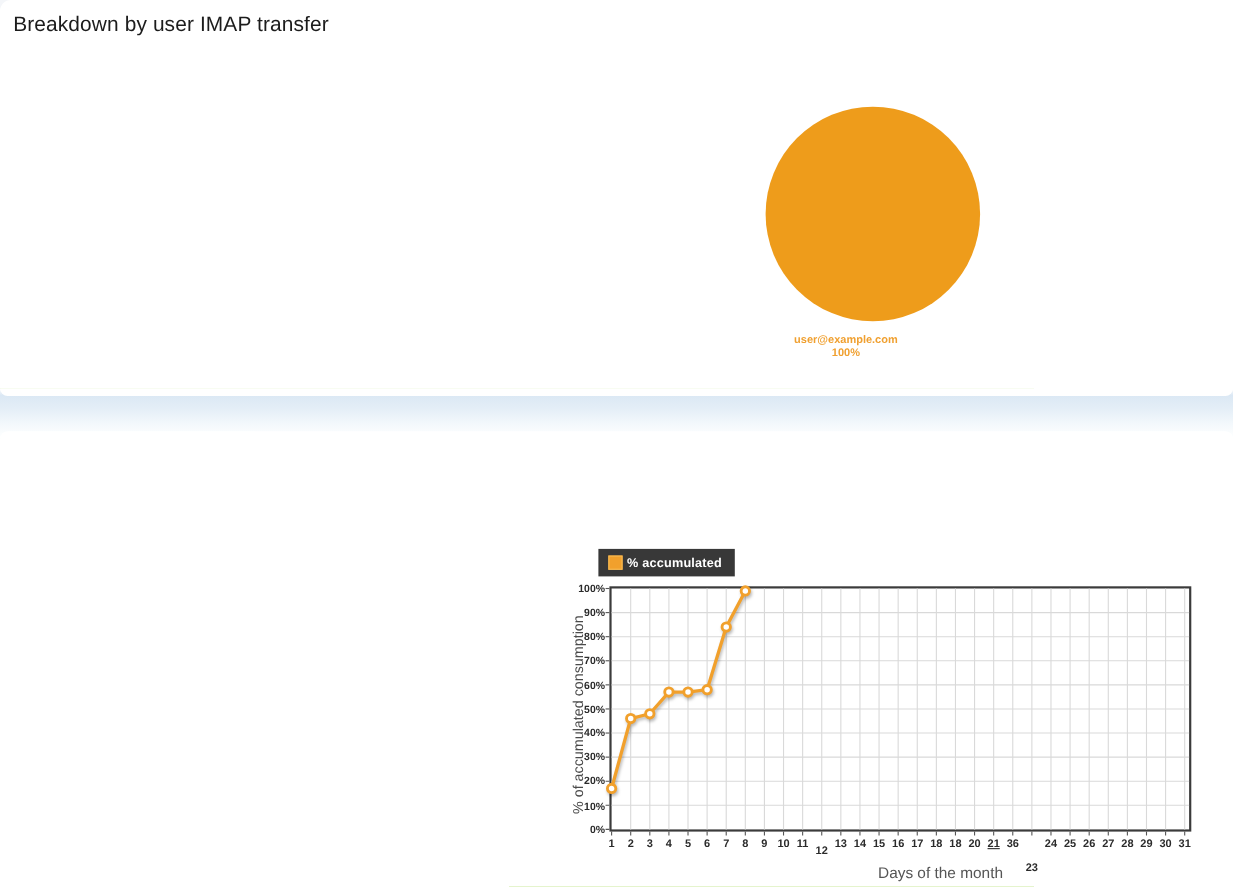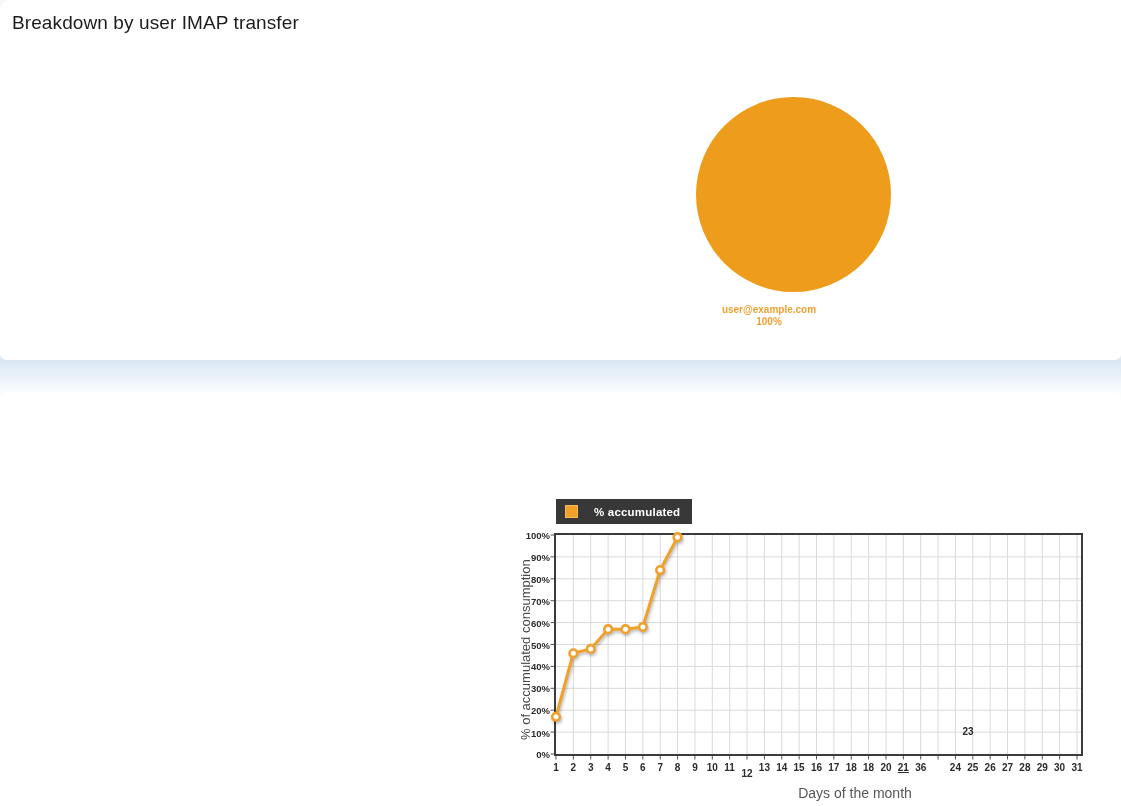--- a/index.html
+++ b/index.html
@@ -24,22 +24,22 @@
   .section-title { position: absolute; left: 12px; font-size: 19px; color: #1c1c1c; letter-spacing: 0.1px; }
   .section-title.t1 { top: 12px; }
   .section-title.t2 { top: 424px; }
 
   
   .pie-circle { position: absolute; left: 696px; top: 97px; width: 195px; height: 195px; border-radius: 50%; }
   .pie-label-block { position: absolute; left: 689px; top: 304px; width: 160px; text-align: center;
     font-size: 10px; font-weight: 700; line-height: 11.5px; }
 
   
-  .legend-box { position: absolute; left: 556px; top: 499px; height: 25px; display: flex; align-items: center;
-    gap: 16px; padding: 0 12px 0 9px; }
+  .legend-box { position: absolute; left: 544px; top: 499px; height: 25px; display: flex; align-items: center;
+    gap: 4px; padding: 0 12px 0 9px; }
   .legend-swatch { width: 13px; height: 13px; border: 1px solid #f7bb55; }
   .legend-label { font-size: 11.5px; font-weight: 700; letter-spacing: 0.2px; }
 
   .plot-area { position: absolute; left: 554px; top: 533px; width: 529px; height: 223px;
     border: 2px solid #3b3b3b; background: #ffffff; }
   .plot-area svg { overflow: visible; display: block; }
 
   .y-tick-label { position: absolute; width: 42px; text-align: right; font-size: 9.5px; font-weight: 700; color: #2b2b2b; }
   .x-tick-label { position: absolute; width: 18px; text-align: center; font-size: 10px; font-weight: 700; color: #2b2b2b; }
 
@@ -202,21 +202,21 @@
       <div class="x-tick-label" style="left: 755.4px; top: 762px;">13</div>
       <div class="x-tick-label" style="left: 772.767px; top: 762px;">14</div>
       <div class="x-tick-label" style="left: 790.133px; top: 762px;">15</div>
       <div class="x-tick-label" style="left: 807.5px; top: 762px;">16</div>
       <div class="x-tick-label" style="left: 824.867px; top: 762px;">17</div>
       <div class="x-tick-label" style="left: 842.233px; top: 762px;">18</div>
       <div class="x-tick-label" style="left: 859.6px; top: 762px;">18</div>
       <div class="x-tick-label" style="left: 876.967px; top: 762px;">20</div>
       <div class="x-tick-label" style="left: 894.333px; top: 762px; text-decoration: underline;">21</div>
       <div class="x-tick-label" style="left: 911.7px; top: 762px;">36</div>
-      <div class="x-tick-label" style="left: 929.067px; top: 726px; margin-left: 30px;">23</div>
+      <div class="x-tick-label" style="left: 929.067px; top: 784px;">23</div>
       <div class="x-tick-label" style="left: 946.433px; top: 762px;">24</div>
       <div class="x-tick-label" style="left: 963.8px; top: 762px;">25</div>
       <div class="x-tick-label" style="left: 981.167px; top: 762px;">26</div>
       <div class="x-tick-label" style="left: 998.533px; top: 762px;">27</div>
       <div class="x-tick-label" style="left: 1015.9px; top: 762px;">28</div>
       <div class="x-tick-label" style="left: 1033.27px; top: 762px;">29</div>
       <div class="x-tick-label" style="left: 1050.63px; top: 762px;">30</div>
       <div class="x-tick-label" style="left: 1068px; top: 762px;">31</div>
     </div>
 

